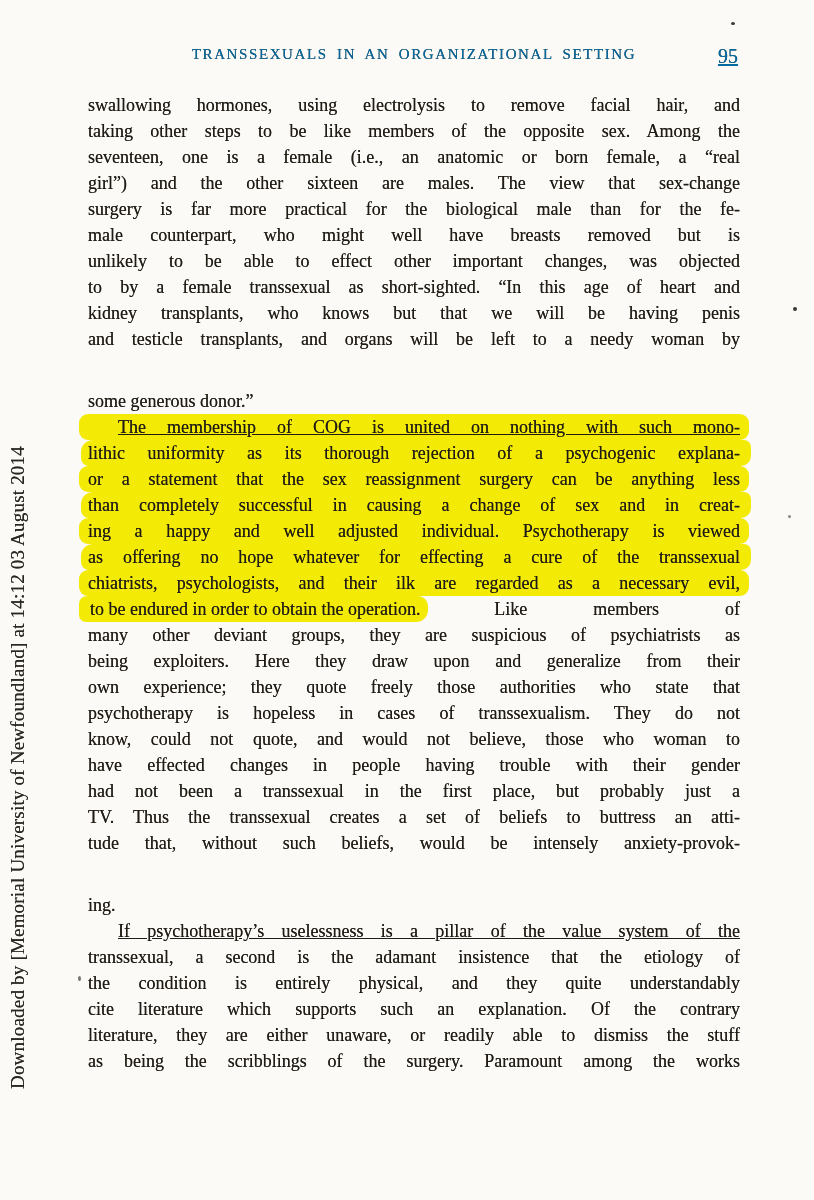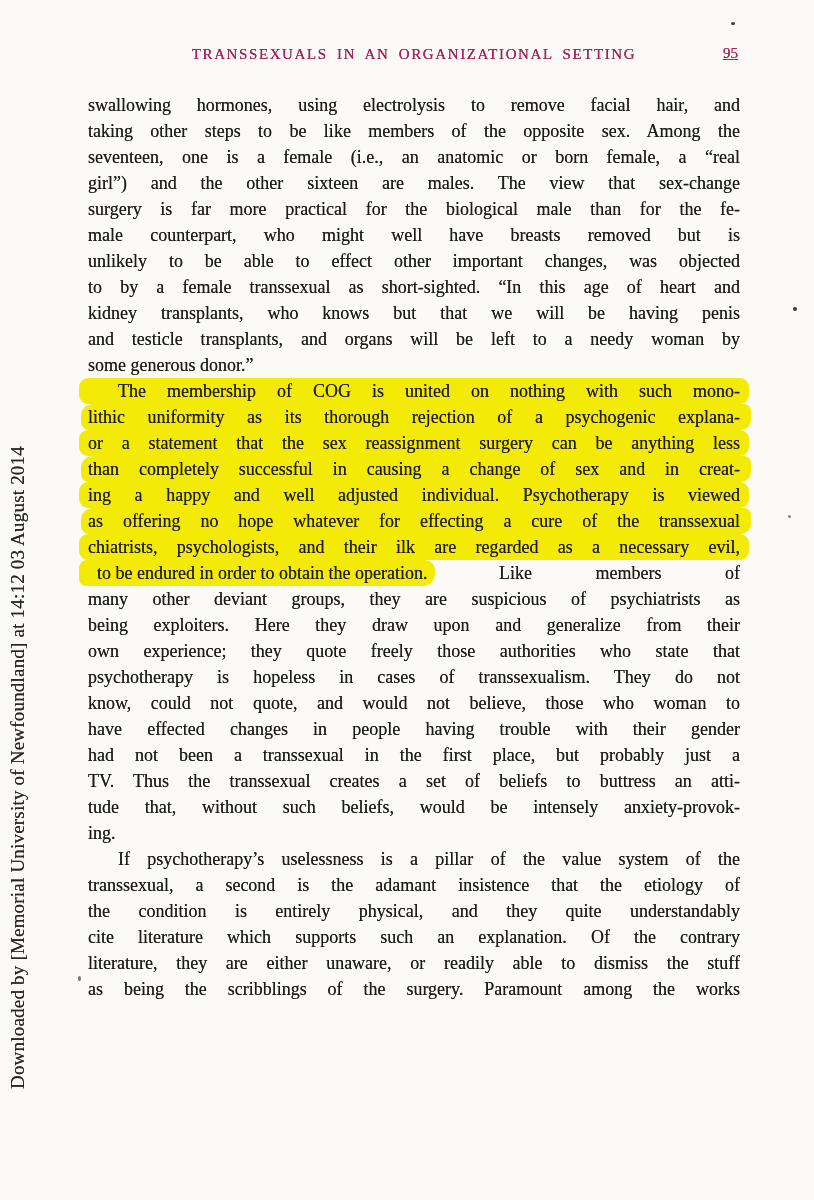--- a/index.html
+++ b/index.html
@@ -20,65 +20,65 @@
   .page { position: absolute; inset: 0; }
 
   
   .page-header {
     position: absolute;
     top: 46px; left: 88px; width: 652px;
     text-align: center;
     font-size: 15px;
     letter-spacing: 1.6px;
     word-spacing: 4px;
-    color: #be185d;
+    color: #0369a1;
     text-shadow: 0 0 0.6px rgba(32,28,21,0.85);
   }
   .page-number {
     position: absolute; right: 2px; top: -1px;
-    font-size: 15px; letter-spacing: 0;
+    font-size: 20px; letter-spacing: 0;
     word-spacing: 0;
     text-decoration: underline;
   }
 
   
   .text-column {
     position: absolute;
     top: 92px; left: 88px; width: 652px;
     font-size: 18px;
     line-height: 26px;
     text-shadow: 0 0 0.6px rgba(32,28,21,0.8);
   }
   .line {
     height: 26px;
     text-align: justify;
     text-align-last: justify;
   }
-  .line.indent { text-indent: 30px; }
-  .line.para-end { text-align: left; text-align-last: left; }
+  .line.indent { text-indent: 30px; text-decoration: underline; }
+  .line.para-end { text-align: left; text-align-last: left; margin-top: 36px; }
 
   
   .hl-line {
     background: var(--hl);
     border-radius: 9px;
     margin: 0 -9px;
     padding: 0 9px;
   }
   .hl-line:nth-child(odd) {
     margin: 0 -11px 0 -7px;
     padding: 0 11px 0 7px;
     border-radius: 12px 7px 10px 8px;
   }
   
   .hl-seg {
     display: inline-block;
     line-height: 26px;
     background: var(--hl);
     margin-left: -9px;
-    padding-left: 18px;
+    padding-left: 11px;
     padding-right: 8px;
     border-radius: 8px 10px 12px 7px;
   }
 
   
   .watermark {
     position: absolute;
     left: 7px; top: 1089px;
     width: 681px;
     transform: rotate(-90deg);

